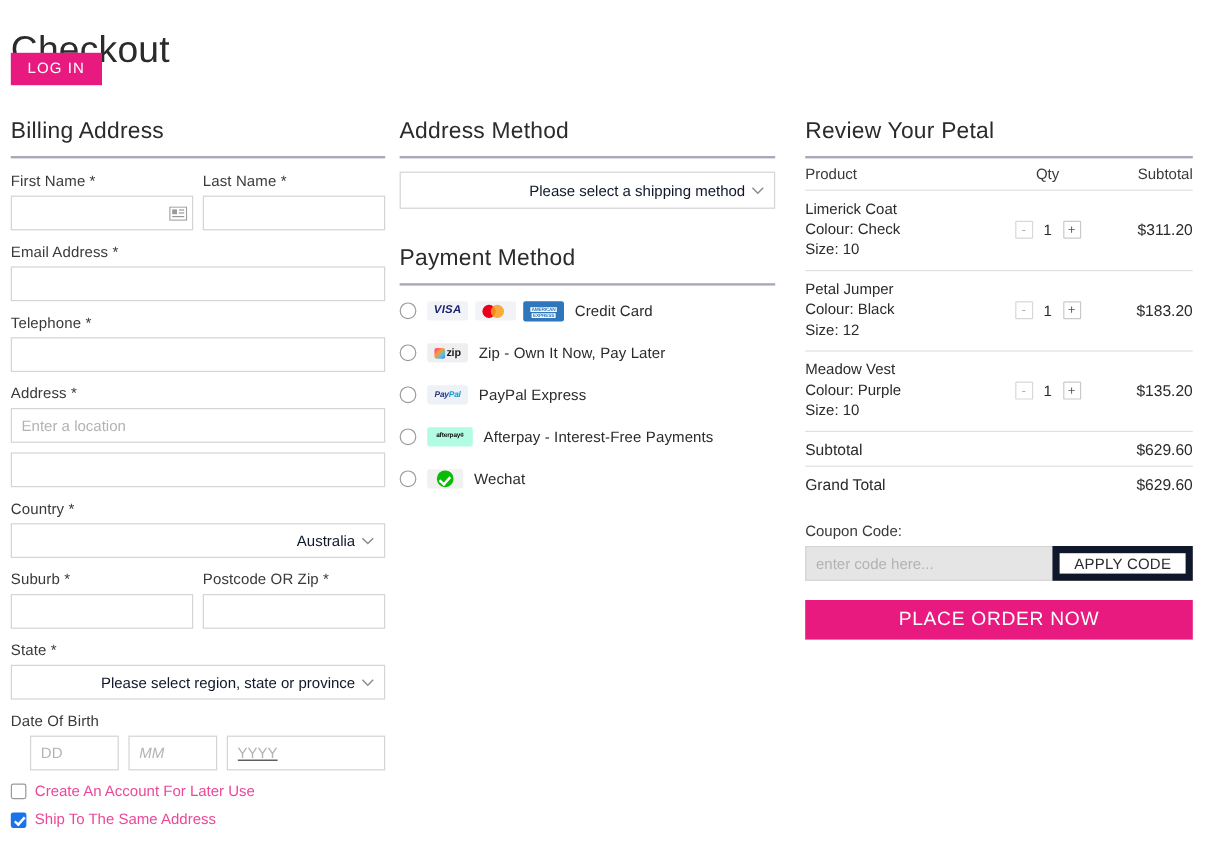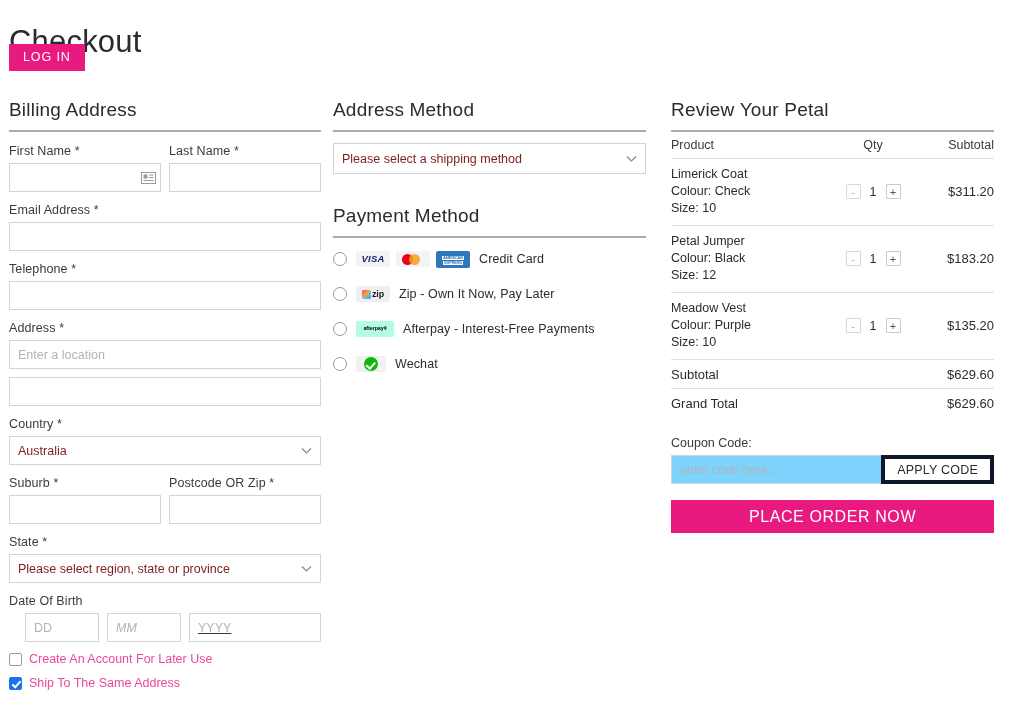--- a/index.html
+++ b/index.html
@@ -51,21 +51,21 @@
     box-sizing: border-box;
     width: 100%; height: 29px;
     border: 1px solid #d4d4d4; background: #fff;
     font-family: "Liberation Sans", sans-serif;
     font-size: 12.5px; color: #3a3a3a;
     padding: 0 8px; border-radius: 0; outline: none;
   }
   input.txt::placeholder { color: #b3b3b3; }
   select.sel {
     appearance: none; -webkit-appearance: none; -moz-appearance: none;
-    color: #7f1d1d; padding-right: 24px;
+    color: #0f172a; padding-right: 24px; text-align: right;
   }
   .sel-wrap { position: relative; }
   .sel-wrap .chev {
     position: absolute; right: 9px; top: 50%; transform: translateY(-50%);
     pointer-events: none; line-height: 0;
   }
   .mb10 { margin-bottom: 10px; }
   .mb8  { margin-bottom: 8px; }
 
   .input-with-icon { position: relative; }
@@ -176,28 +176,28 @@
     display: flex; justify-content: space-between;
     font-size: 13px; color: #2b2b2b;
     padding: 7px 0 6px 0; border-bottom: 1px solid #e0e0e0;
   }
   .tot-row.last { border-bottom: none; }
 
   .coupon-label { font-size: 12.5px; color: #3a3a3a; margin: 19px 0 5px 0; }
   .coupon-box { display: flex; }
   .coupon-box input {
     box-sizing: border-box; flex: 1; height: 29px;
-    border: 1px solid #d4d4d4; border-right: none; background: #7dd3fc;
+    border: 1px solid #d4d4d4; border-right: none; background: #e5e5e5;
     font-family: "Liberation Sans", sans-serif; font-size: 12.5px;
     color: #3a3a3a; padding: 0 8px; outline: none;
   }
   .coupon-box input::placeholder { color: #b3b3b3; }
   .apply-btn {
     box-sizing: border-box; height: 29px; padding: 0 12px;
-    border: 4px solid #0f172a; background: #fff;
+    border: 6px solid #0f172a; background: #fff;
     font-family: "Liberation Sans", sans-serif; font-size: 12.5px;
     color: #2b2b2b; cursor: pointer; letter-spacing: .2px;
   }
   .place-btn {
     width: 100%; margin-top: 16px; height: 33px;
     background: #e8197f; color: #fff; border: none;
     font-family: "Liberation Sans", sans-serif;
     font-size: 16px; letter-spacing: .6px; cursor: pointer;
   }
 </style>
@@ -348,20 +348,28 @@
 
     <div class="pay-row">
       <span class="radio"></span>
       <span class="logo logo-zip">
         <span class="swoosh"></span>
           <span>zip</span>
       </span>
       <span class="pay-label">Zip - Own It Now, Pay Later</span>
     </div>
 
+    <div class="pay-row">
+      <span class="radio"></span>
+      <span class="logo logo-paypal">
+        <span>Pay</span>
+          <b>Pal</b>
+      </span>
+      <span class="pay-label">PayPal Express</span>
+    </div>
 
     <div class="pay-row">
       <span class="radio"></span>
       <span class="logo logo-afterpay">afterpay¢</span>
       <span class="pay-label">Afterpay - Interest-Free Payments</span>
     </div>
 
     <div class="pay-row">
       <span class="radio"></span>
       <span class="logo logo-wechat">

